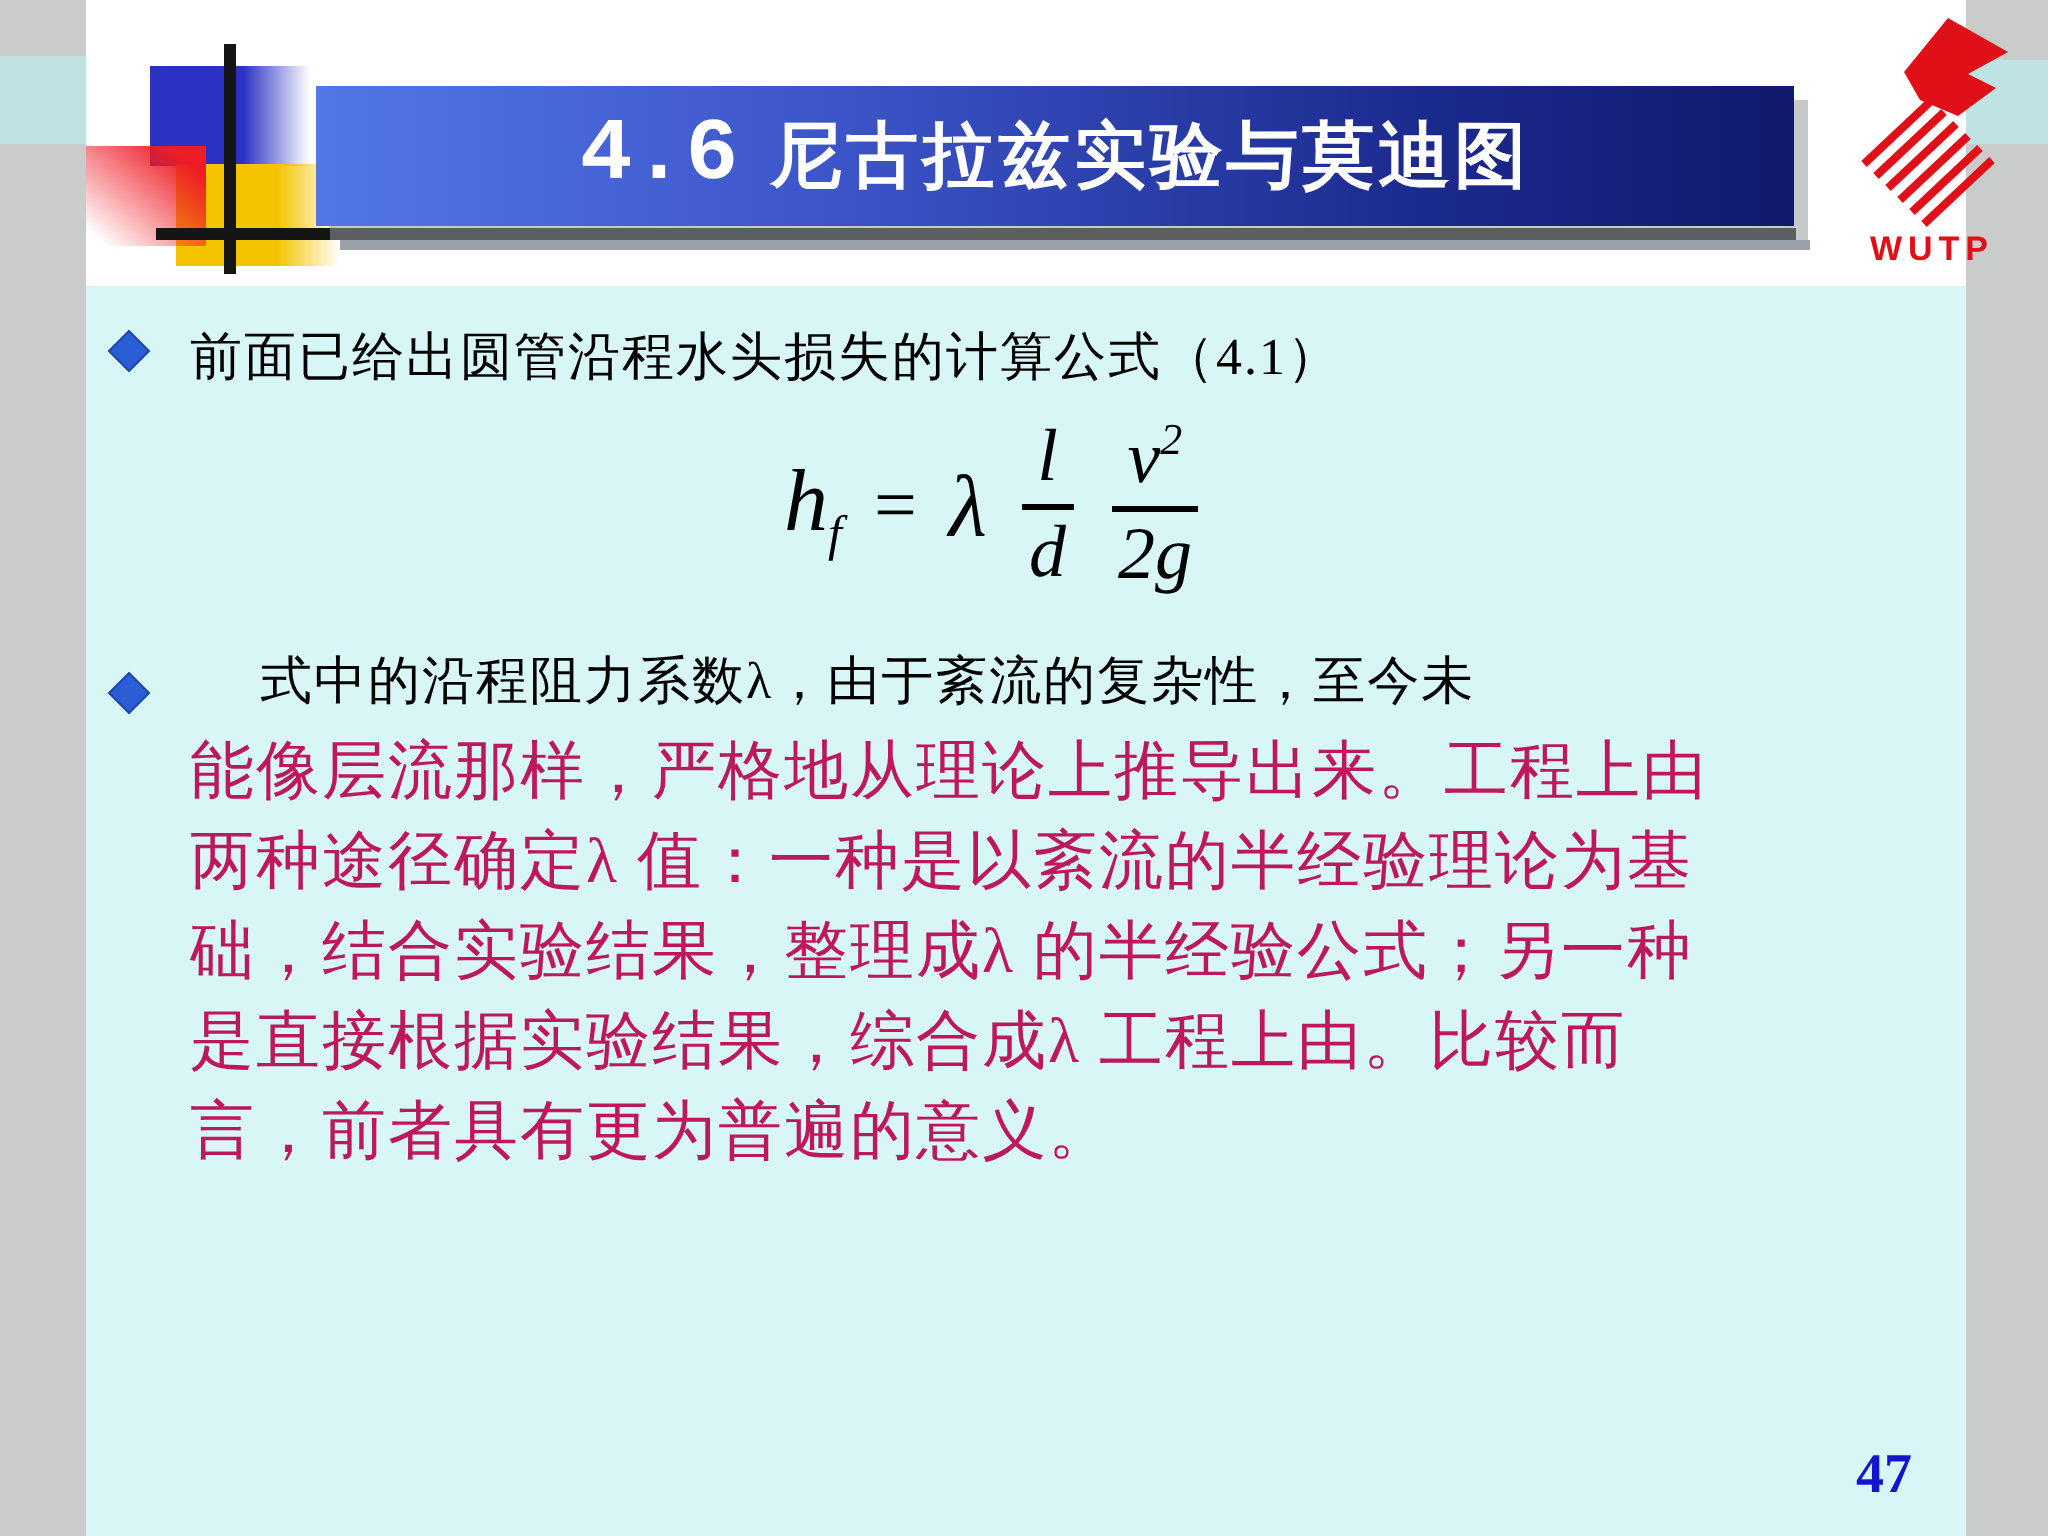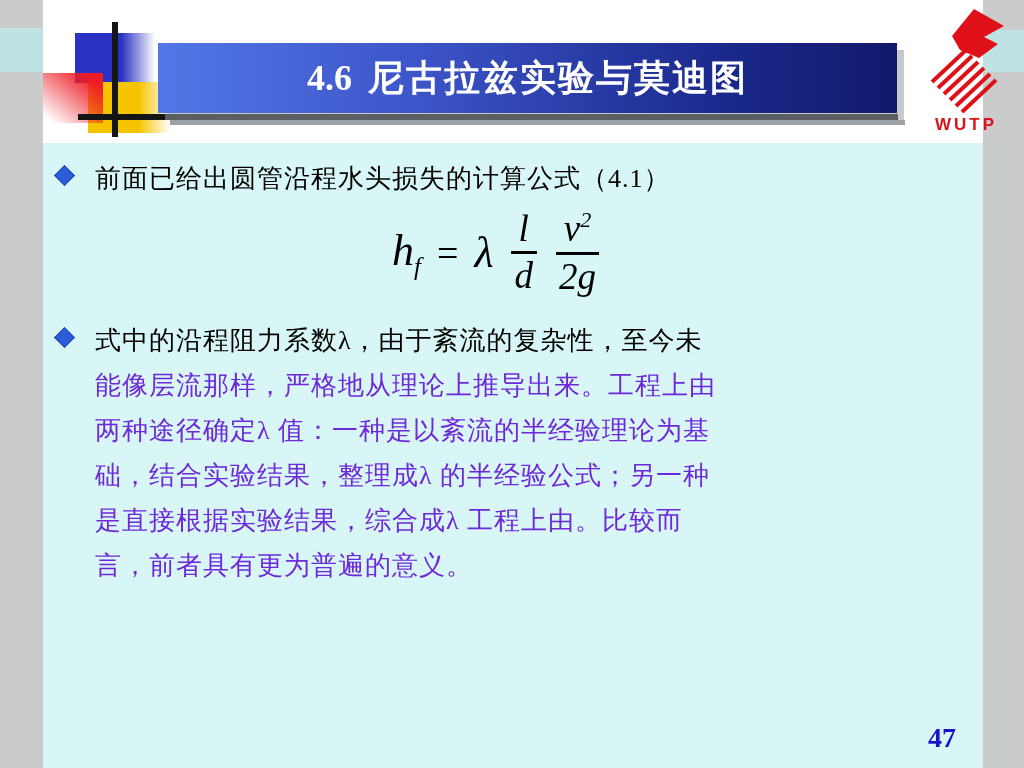--- a/index.html
+++ b/index.html
@@ -28,33 +28,33 @@
   .vline{position:absolute;left:112px;top:22px;width:6px;height:115px;background:#151515;}
   .hline{position:absolute;left:78px;top:114px;width:820px;height:6px;background:#151515;}
   .hline-shadow{position:absolute;left:170px;top:120px;width:735px;height:5px;background:#9aa1a7;}
   
   .title-bar{
     position:absolute;left:158px;top:43px;width:739px;height:70px;
     background:linear-gradient(90deg,#5377e6 0%,#3c55c8 35%,#1b2a8e 75%,#10196b 100%);
     box-shadow:7px 7px 0 rgba(150,156,162,0.55);
     display:flex;align-items:center;justify-content:center;
   }
-  .title-num{color:#fff;font-weight:bold;font-size:36px;
-    font-family:Liberation Serif, serif;margin-right:16px;}
+  .title-num{color:#fff;font-weight:bold;font-size:44px;
+    font-family:Liberation Mono, monospace;margin-right:16px;}
   .title-text{color:#fff;font-weight:bold;font-size:36px;letter-spacing:2px;}
   
   .logo{position:absolute;left:898px;top:6px;width:88px;height:130px;margin-left:24px;}
   
   .bullet-row{position:absolute;left:57px;display:flex;align-items:flex-start;}
   .diamond-wrap{width:38px;flex:0 0 38px;padding-top:12px;}
   .diamond{width:15px;height:15px;background:#2b5ed4;transform:rotate(45deg);
     box-shadow:0 0 0 1px #1d46b4 inset;}
   .body-text{font-size:26px;color:#000;line-height:45px;letter-spacing:1px;}
   .b1{top:156px;width:920px;}
-  .cont-line{margin-left:38px;font-size:26px;color:#6d28d9;line-height:45px;letter-spacing:1px;}
+  .cont-line{margin-left:38px;font-size:32px;color:#be185d;line-height:45px;letter-spacing:1px;}
   
   .formula{position:absolute;left:392px;top:208px;display:flex;align-items:center;
     color:#000;font-style:italic;justify-content:center;}
   .f-hf{font-size:44px;}
   .f-hf .sub{font-size:25px;font-style:italic;vertical-align:-10px;}
   .f-eq{font-size:38px;font-style:normal;margin:0 16px;}
   .f-lam{font-size:44px;margin-right:8px;}
   .frac{display:inline-flex;flex-direction:column;align-items:center;
     font-size:37px;line-height:1.1;margin:0 5px;}
   .frac .num{padding:0 8px 2px 8px;border-bottom:3px solid #000;}
@@ -120,21 +120,21 @@
       <span class="num">l</span>
       <span class="den">d</span>
     </span>
     <span class="frac">
       <span class="num"><span>v</span><span class="sup">2</span></span>
       <span class="den">2g</span>
     </span>
   </div>
 
   <div style="position:absolute;left:57px;top:318px;width:930px;">
-    <div style="display:flex;align-items:flex-start;">
+    <div style="display:flex;align-items:center;gap:35px;">
       <div class="diamond-wrap">
         <div class="diamond"></div>
       </div>
       <div class="body-text">式中的沿程阻力系数λ，由于紊流的复杂性，至今未</div>
     </div>
     <div class="cont-line">能像层流那样，严格地从理论上推导出来。工程上由</div>
     <div class="cont-line">两种途径确定λ 值：一种是以紊流的半经验理论为基</div>
     <div class="cont-line">础，结合实验结果，整理成λ 的半经验公式；另一种</div>
     <div class="cont-line">是直接根据实验结果，综合成λ 工程上由。比较而</div>
     <div class="cont-line">言，前者具有更为普遍的意义。</div>

